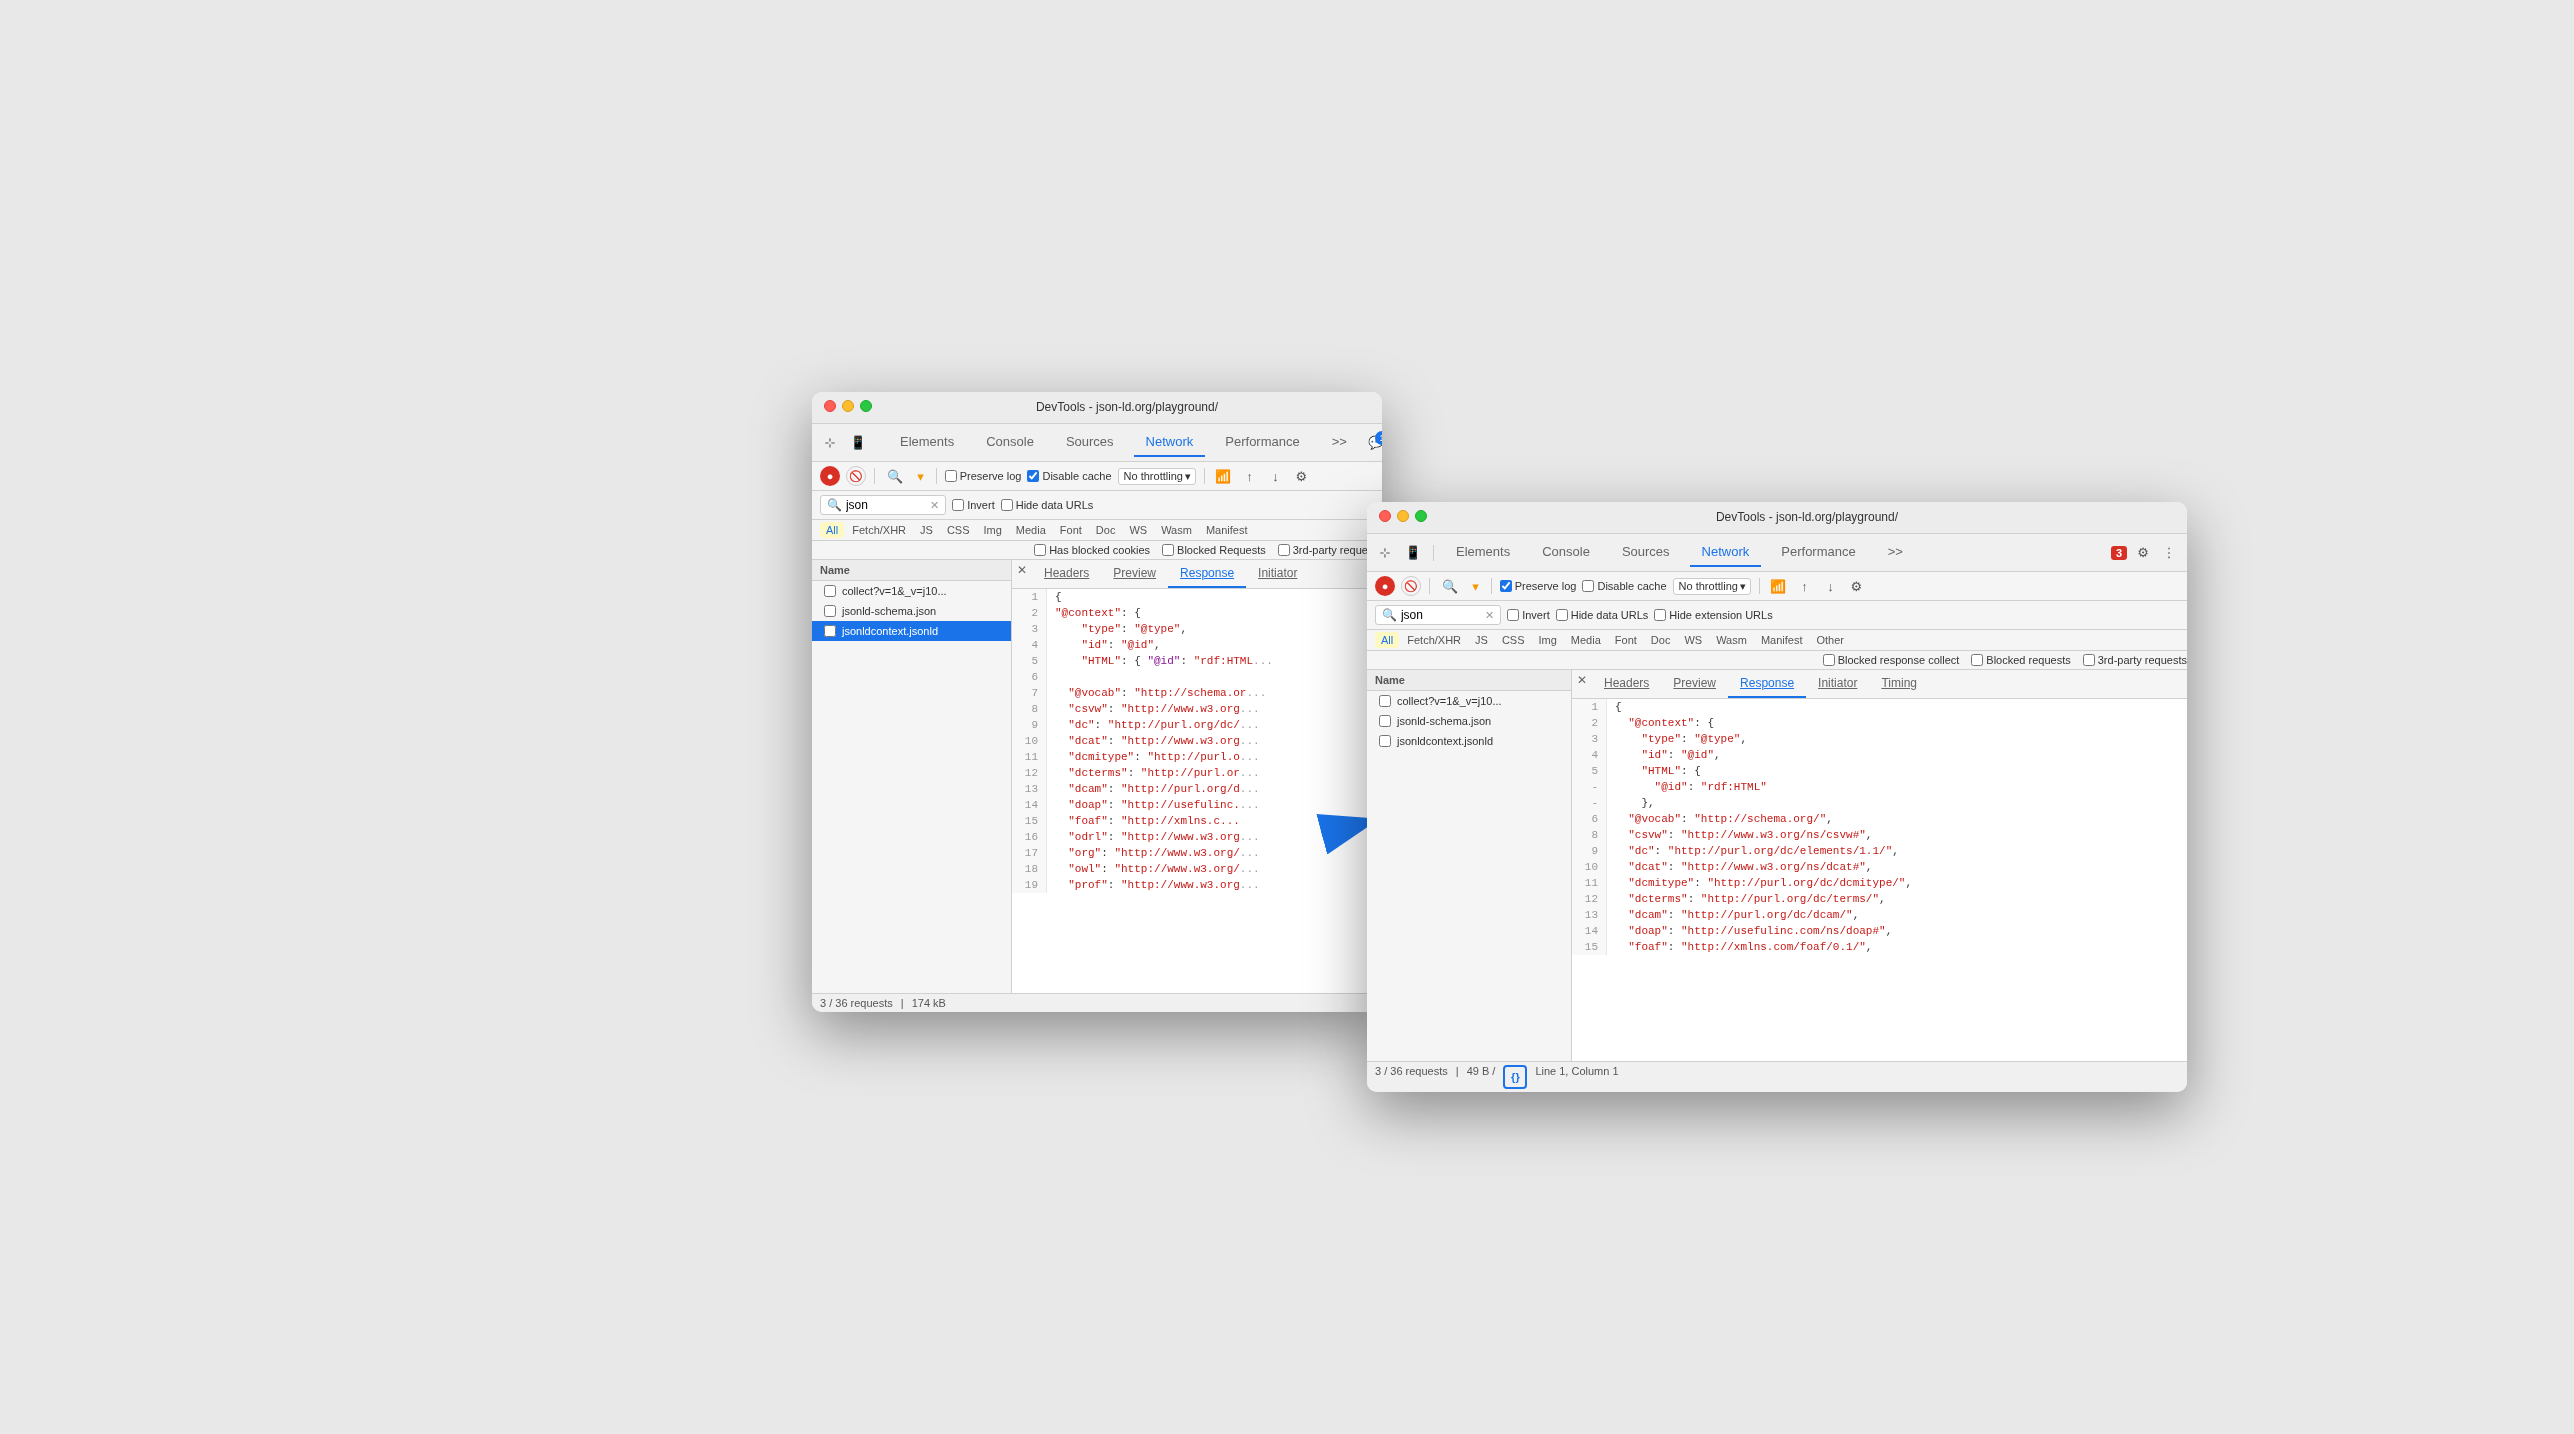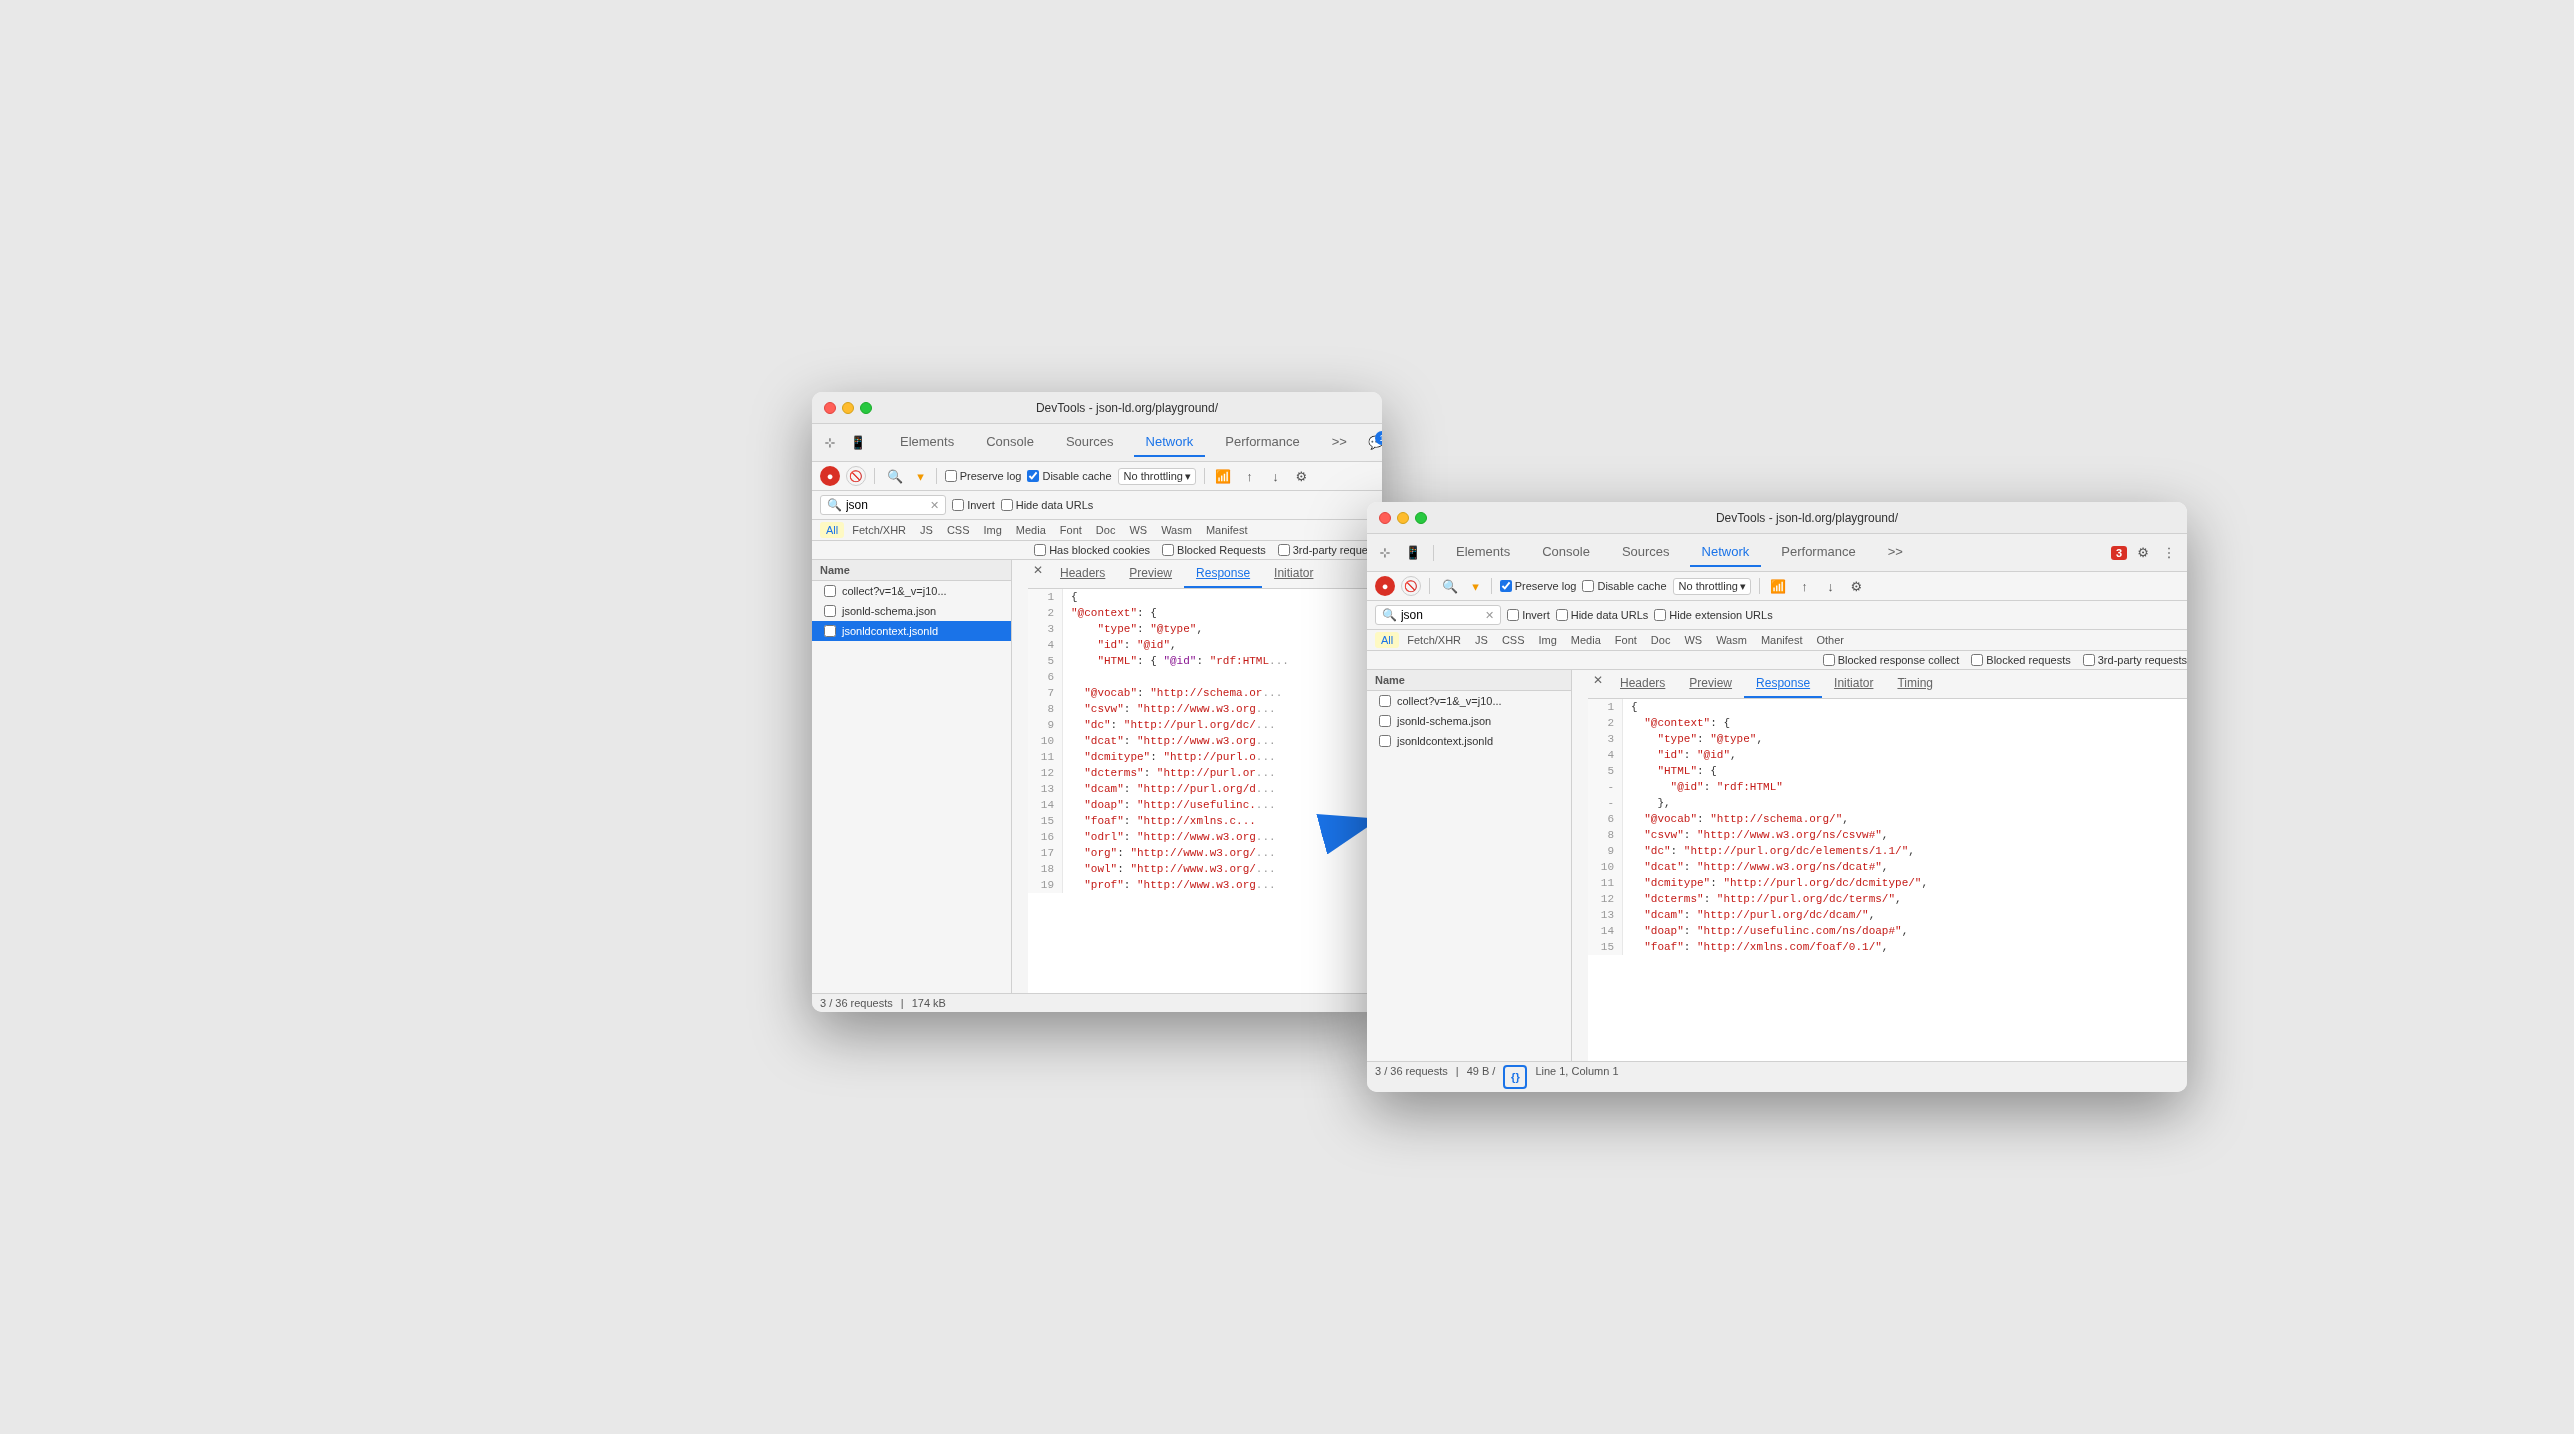--- a/index.html
+++ b/index.html
@@ -46,21 +46,21 @@
       height: 590px;
       z-index: 3;
     }
 
     
     .title-bar {
       background: #ececec;
       border-bottom: 1px solid #d0d0d0;
       padding: 8px 12px;
       display: flex;
-      align-items: center;
+      align-items: flex-start;
       gap: 6px;
       min-height: 32px;
     }
 
     .traffic-lights {
       display: flex;
       gap: 6px;
       margin-right: 6px;
     }
 
@@ -247,21 +247,20 @@
       align-items: center;
       gap: 12px;
       justify-content: flex-end;
     }
 
     
     .main-content {
       display: flex;
       flex: 1;
       overflow: hidden;
-      gap: 16px;
     }
 
     
     .file-list-panel {
       width: 200px;
       border-right: 1px solid #d0d0d0;
       display: flex;
       flex-direction: column;
       overflow: hidden;
       flex-shrink: 0;

